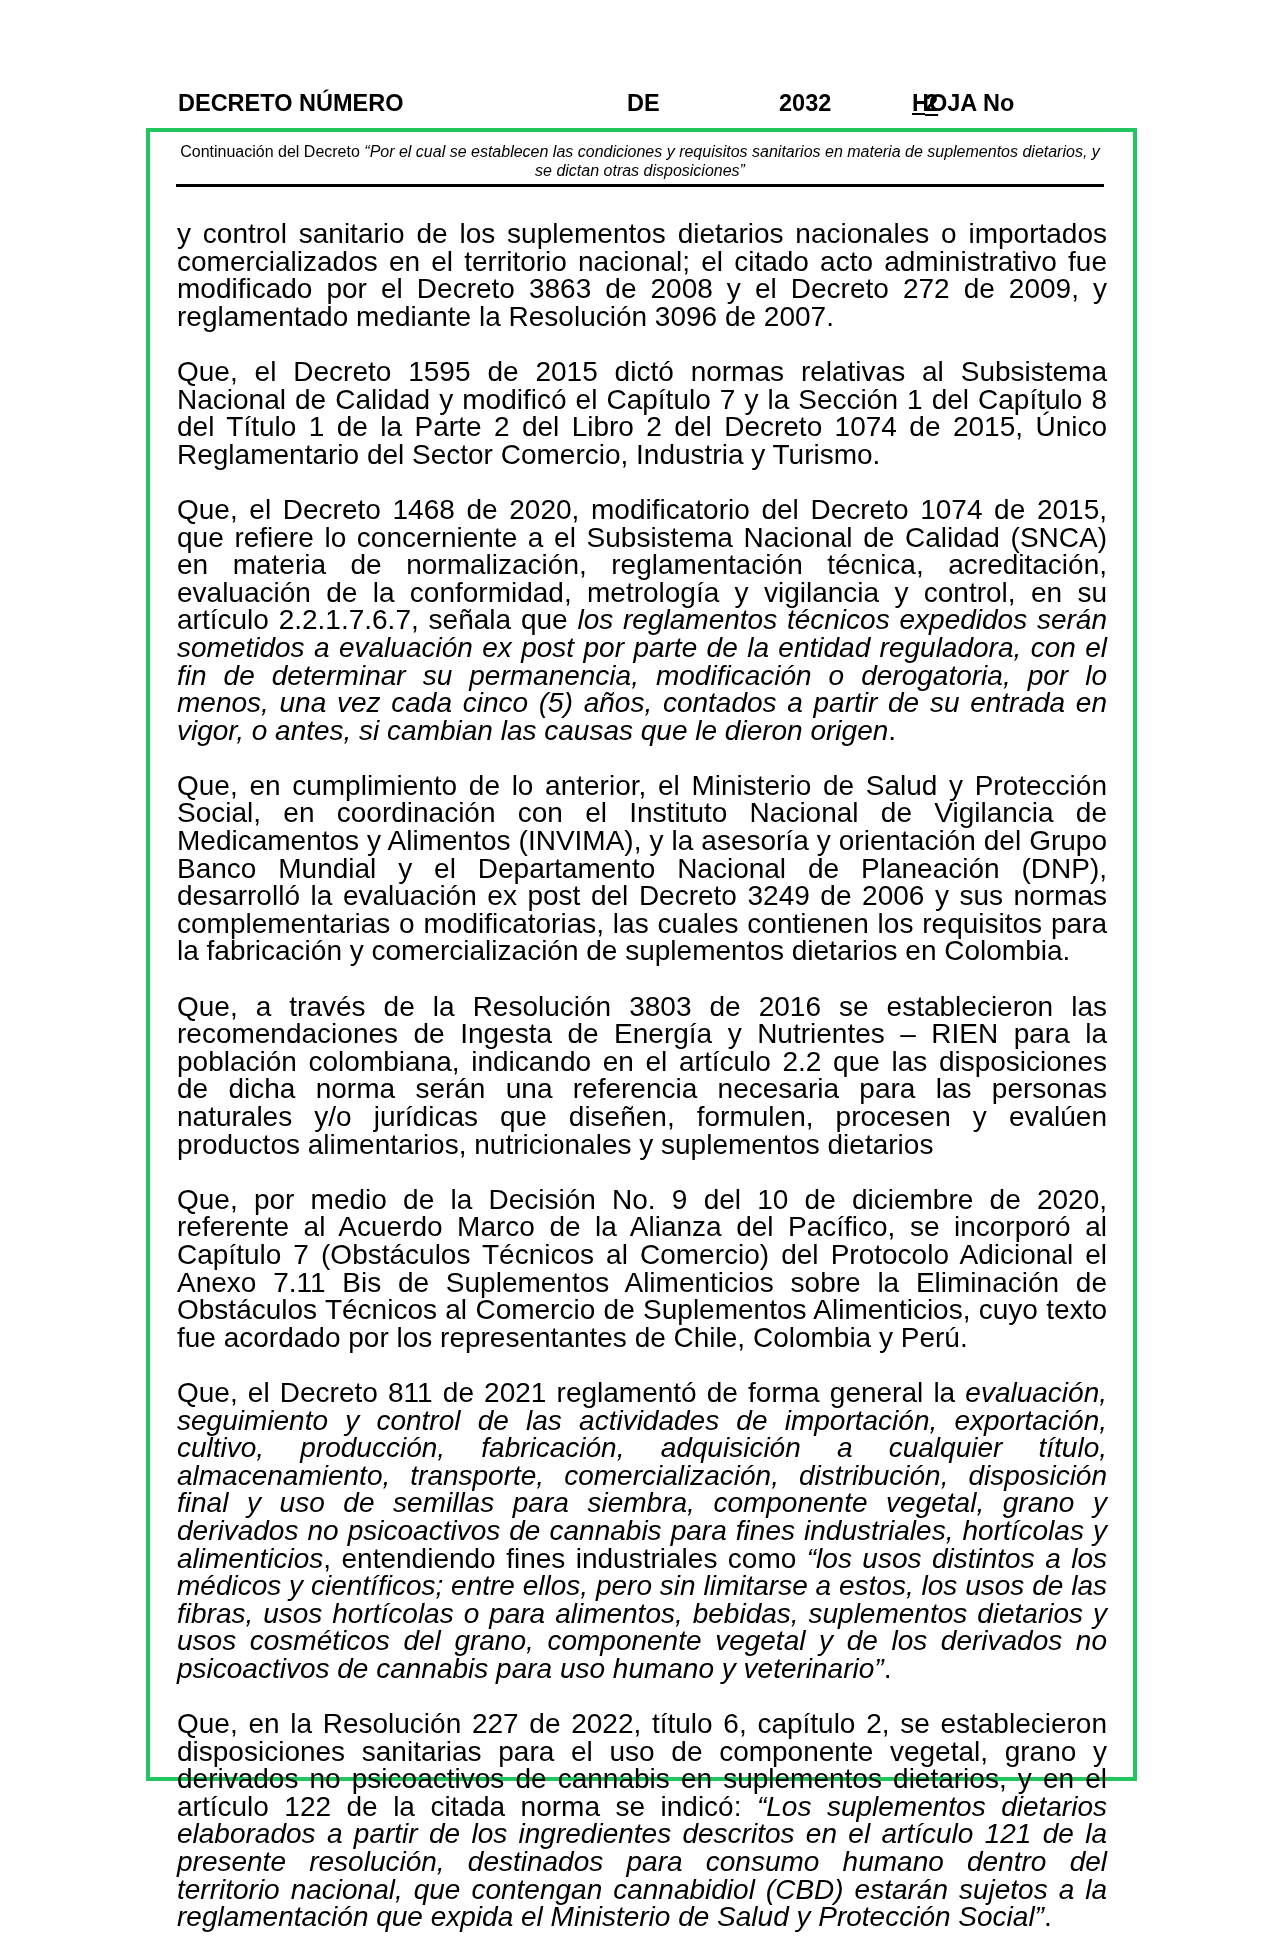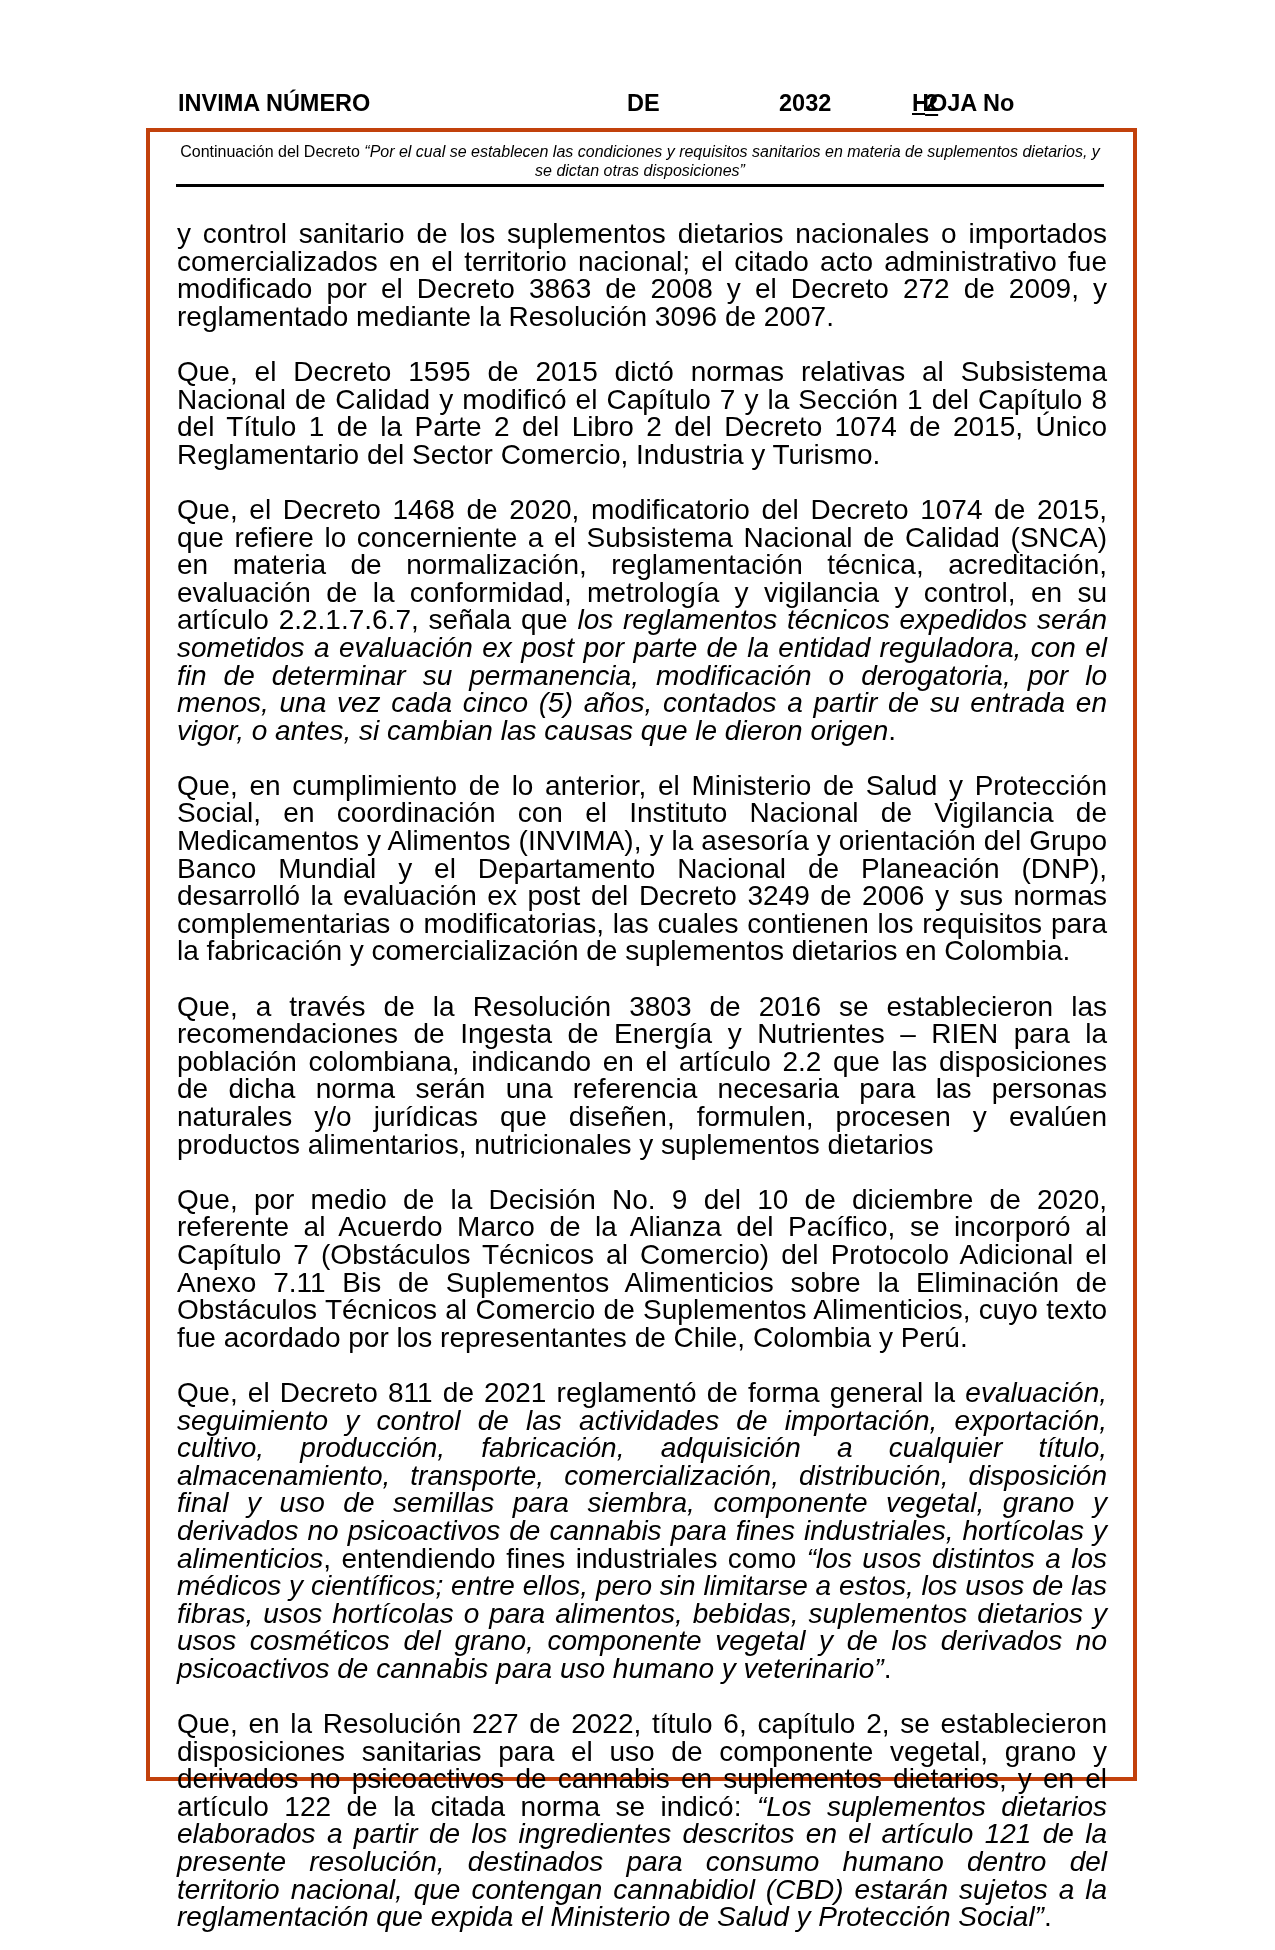--- a/index.html
+++ b/index.html
@@ -35,21 +35,21 @@
   .hdr-year { left: 779px; }
   .hdr-hoja { left: 912px; text-decoration: underline; }
   .hdr-hoja .sheet-num { text-decoration: underline; text-underline-offset: 3px; }
 
   .frame {
     position: absolute;
     left: 146px;
     top: 128px;
     width: 983px;
     height: 1645px;
-    border: 4px solid #c2410c;
+    border: 4px solid #22c55e;
     box-sizing: content-box;
   }
   .continuation {
     position: absolute;
     left: 26px;
     top: 10px;
     width: 928px;
     text-align: center;
     font-size: 16px;
     line-height: 19px;
@@ -75,21 +75,21 @@
   .body-text p {
     margin: 0 0 27.6px 0;
   }
   .body-text p:last-child { margin-bottom: 4px; }
   .it { font-style: italic; }
 </style>
 </head>
 <body>
 
 <div class="page-header">
-  <span class="hdr-numero">INVIMA NÚMERO</span>
+  <span class="hdr-numero">DECRETO NÚMERO</span>
   <span class="hdr-de">DE</span>
   <span class="hdr-year">2032</span>
   <span class="hdr-hoja"><span>HOJA No</span>&nbsp;&nbsp;<span class="sheet-num">2</span></span>
 </div>
 
 <div class="frame">
   <div class="continuation"><span>Continuación del Decreto </span><span class="quote">“Por el cual se establecen las condiciones y requisitos sanitarios en materia de suplementos dietarios, y se dictan otras disposiciones”</span></div>
   <div class="sep-line"></div>
 
   <div class="body-text">

